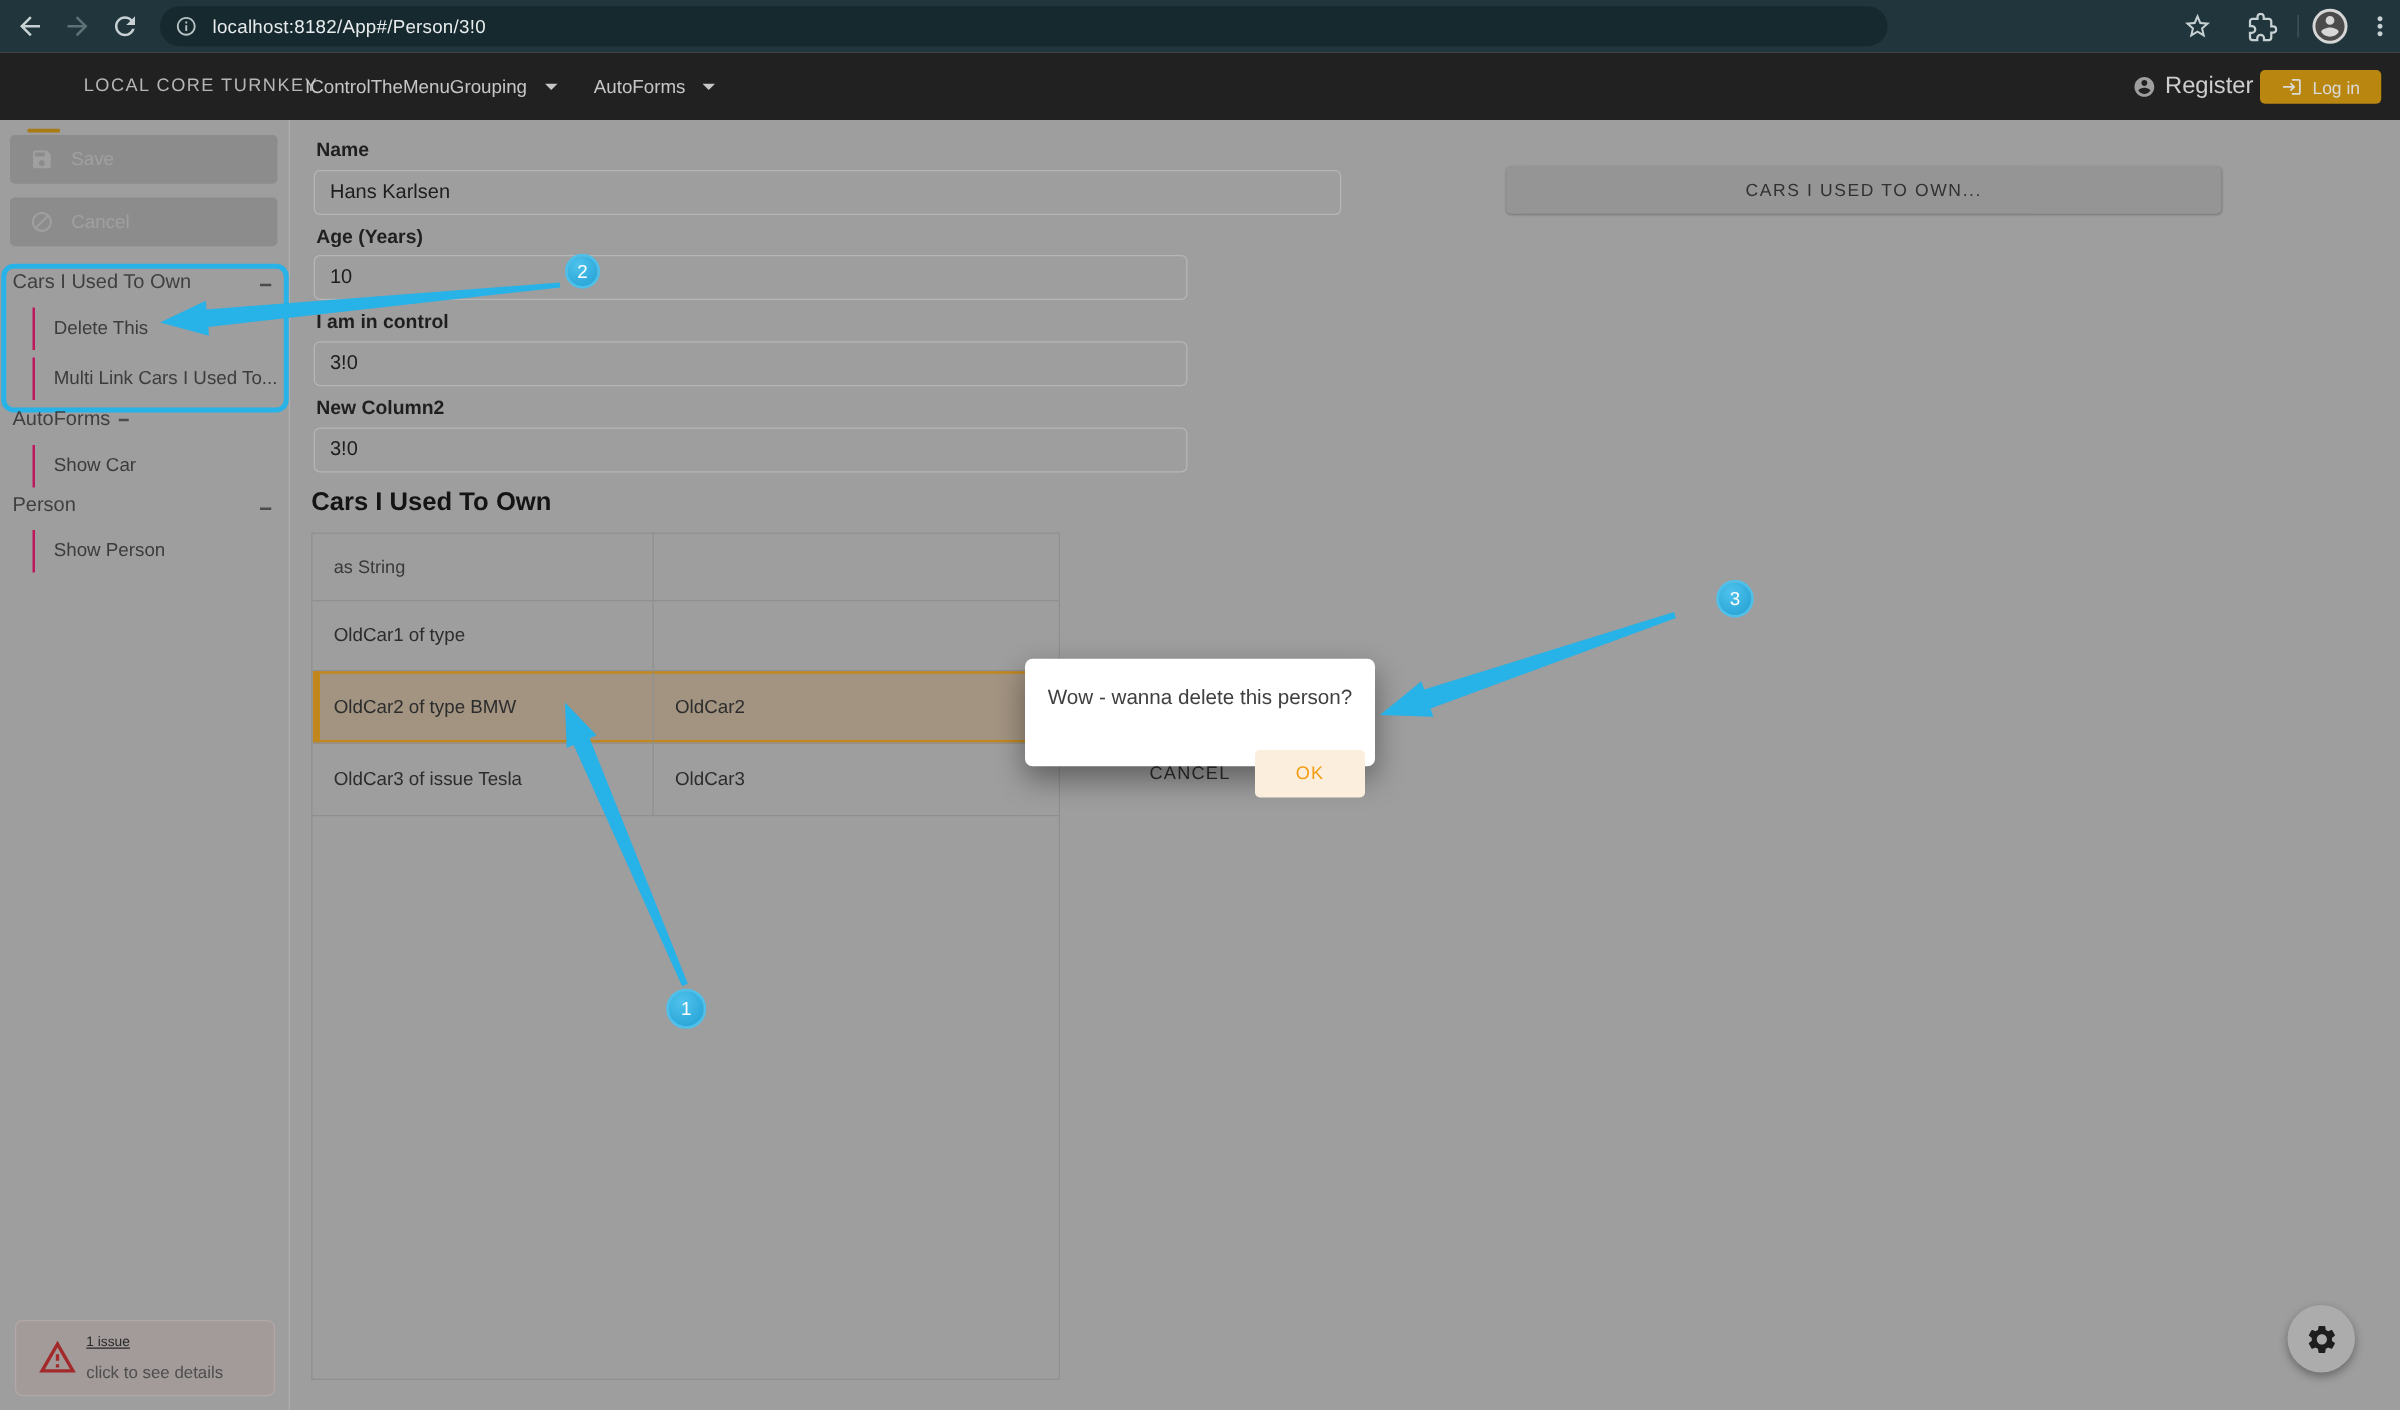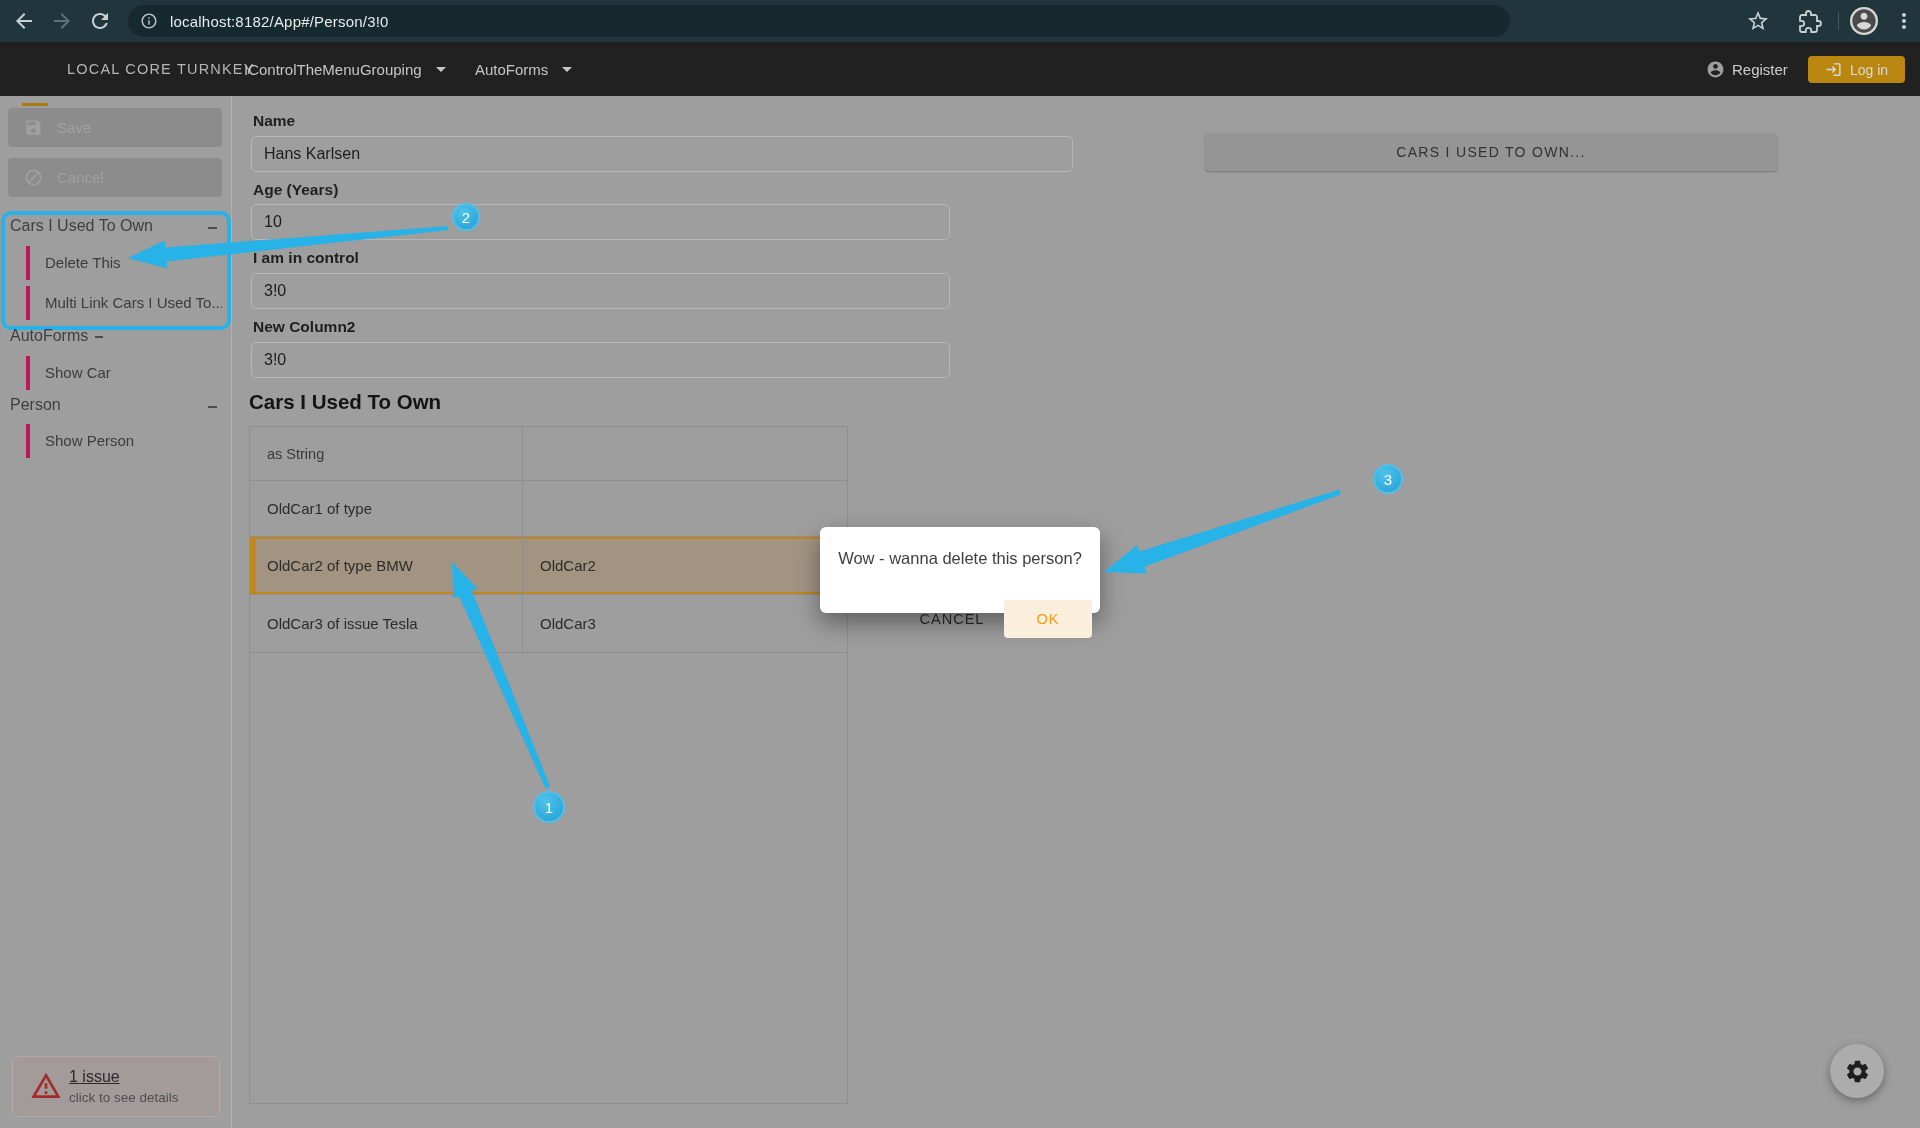--- a/index.html
+++ b/index.html
@@ -25,45 +25,45 @@
   
   #navbar{left:0;top:42px;width:1920px;height:54px;background:#212121;}
   #hamburger{position:absolute;left:22px;top:61px;width:26px;height:17px;
              display:flex;flex-direction:column;justify-content:space-between;cursor:pointer;}
   #hamburger span{height:3px;background:#a87b15;border-radius:1px;}
   .nav-text{position:absolute;top:42px;height:54px;display:flex;align-items:center;}
   #brand{left:67px;color:#b6b6b6;font-size:14.5px;font-weight:500;letter-spacing:1.2px;}
   .nav-menu{color:#c6c6c6;font-size:15px;gap:14px;}
   .caret{width:0;height:0;border-left:5px solid transparent;border-right:5px solid transparent;
          border-top:5px solid #c6c6c6;}
-  #register{left:1706px;gap:7px;color:#cdcdcd;font-size:15px;}
+  #register{left:1706px;gap:7px;color:#cdcdcd;font-size:19px;}
   #register svg{width:19px;height:19px;color:#9e9e9e;display:block;}
   #login-btn{position:absolute;left:1808px;top:56px;width:97px;height:27px;background:#b9860f;
              border-radius:4px;display:flex;align-items:center;justify-content:center;gap:8px;
              color:#dadada;font-size:14px;cursor:pointer;}
   #login-btn svg{width:17px;height:17px;display:block;}
 
   
   #side-divider{left:231px;top:96px;width:1px;height:1032px;background:#b0b0b0;}
   .side-btn{position:absolute;left:8px;width:214px;height:39px;background:#8c8c8c;border-radius:4px;
             display:flex;align-items:center;gap:14px;padding-left:16px;box-sizing:border-box;
             color:#a0a0a0;font-size:15px;font-weight:500;cursor:pointer;}
   .side-btn svg{width:19px;height:19px;display:block;}
   #hl-box{left:1px;top:211px;width:222px;height:111px;border:4px solid #27b2e8;border-radius:10px;}
   .grp-label{position:absolute;left:10px;color:#3f3f3f;font-size:16px;}
   .grp-caret{position:absolute;width:9px;height:2px;background:#4c4c4c;}
-  .sub-item{position:absolute;left:26px;width:196px;height:34px;border-left:4px solid #be185d;
+  .sub-item{position:absolute;left:26px;width:196px;height:34px;border-left:2px solid #be185d;
             padding-left:15px;box-sizing:border-box;line-height:34px;color:#3c3c3c;font-size:15px;
             cursor:pointer;white-space:nowrap;overflow:hidden;}
   .inline-caret{display:inline-block;vertical-align:middle;margin-left:7px;width:8px;height:2px;background:#4c4c4c;}
 
   #issue-box{left:12px;top:1056px;width:206px;height:59px;background:#a39a9a;border:1px solid #b2a8a8;
              border-radius:6px;cursor:pointer;}
   #issue-box svg{position:absolute;left:16px;top:13px;width:34px;height:32px;color:#a22a2a;}
-  #issue-title{position:absolute;left:56px;top:11px;font-size:16px;color:#2a2a2a;text-decoration:underline;}
+  #issue-title{position:absolute;left:56px;top:11px;font-size:11px;color:#2a2a2a;text-decoration:underline;}
   #issue-sub{position:absolute;left:56px;top:33px;font-size:13.5px;color:#4e4e4e;}
 
   
   .f-label{position:absolute;font-size:15.5px;font-weight:700;color:#1f1f1f;}
   .f-input{position:absolute;height:36px;background:transparent;border:1px solid #b6b6b6;
            border-radius:5px;color:#1d1d1d;font-size:16px;padding:0 12px;box-sizing:border-box;
            font-family:"Liberation Sans",sans-serif;}
   #section-title{left:249px;top:390px;font-size:20.5px;font-weight:700;color:#141414;}
 
   

